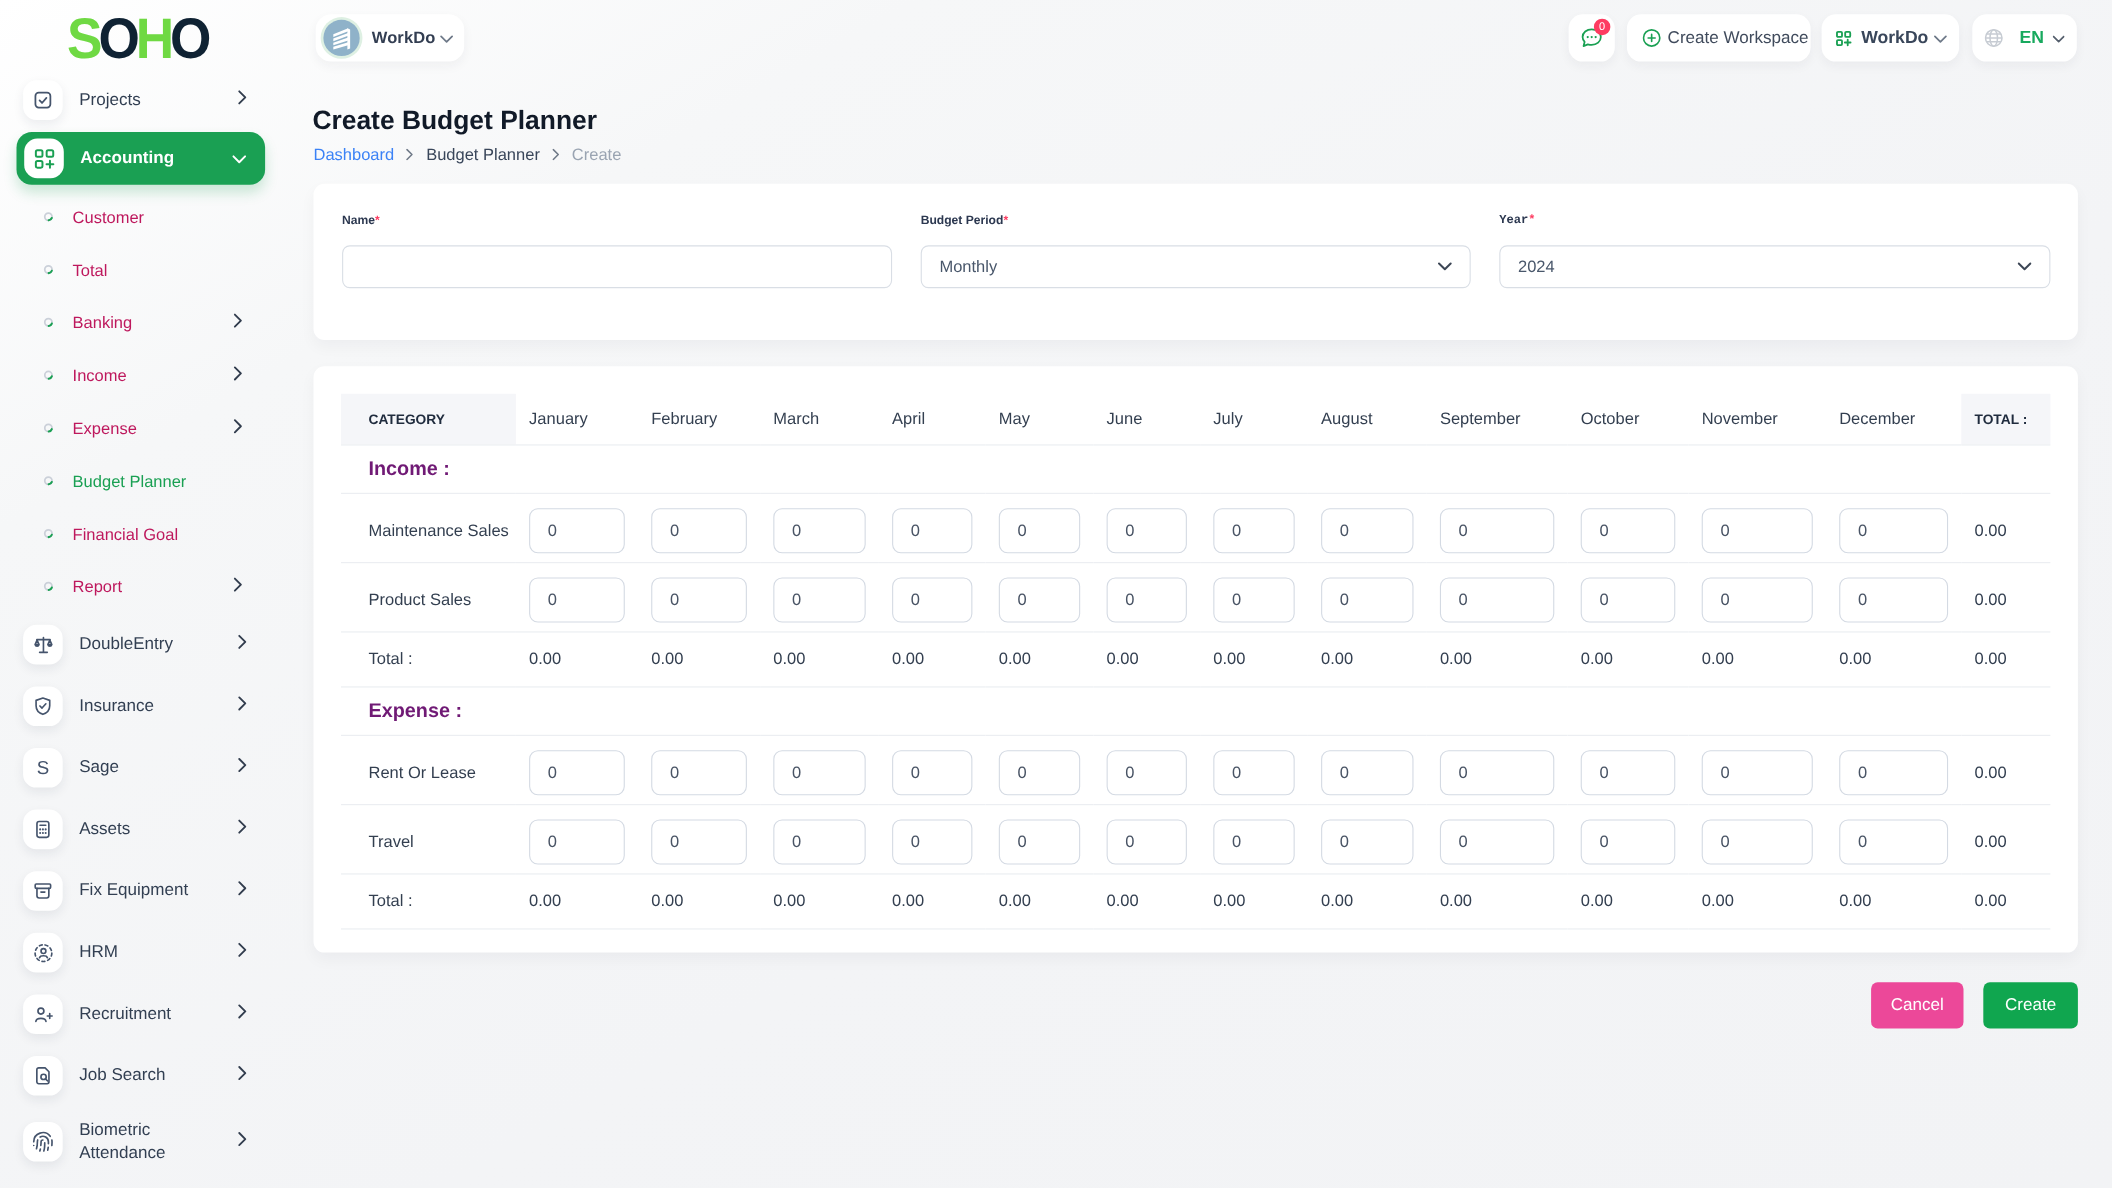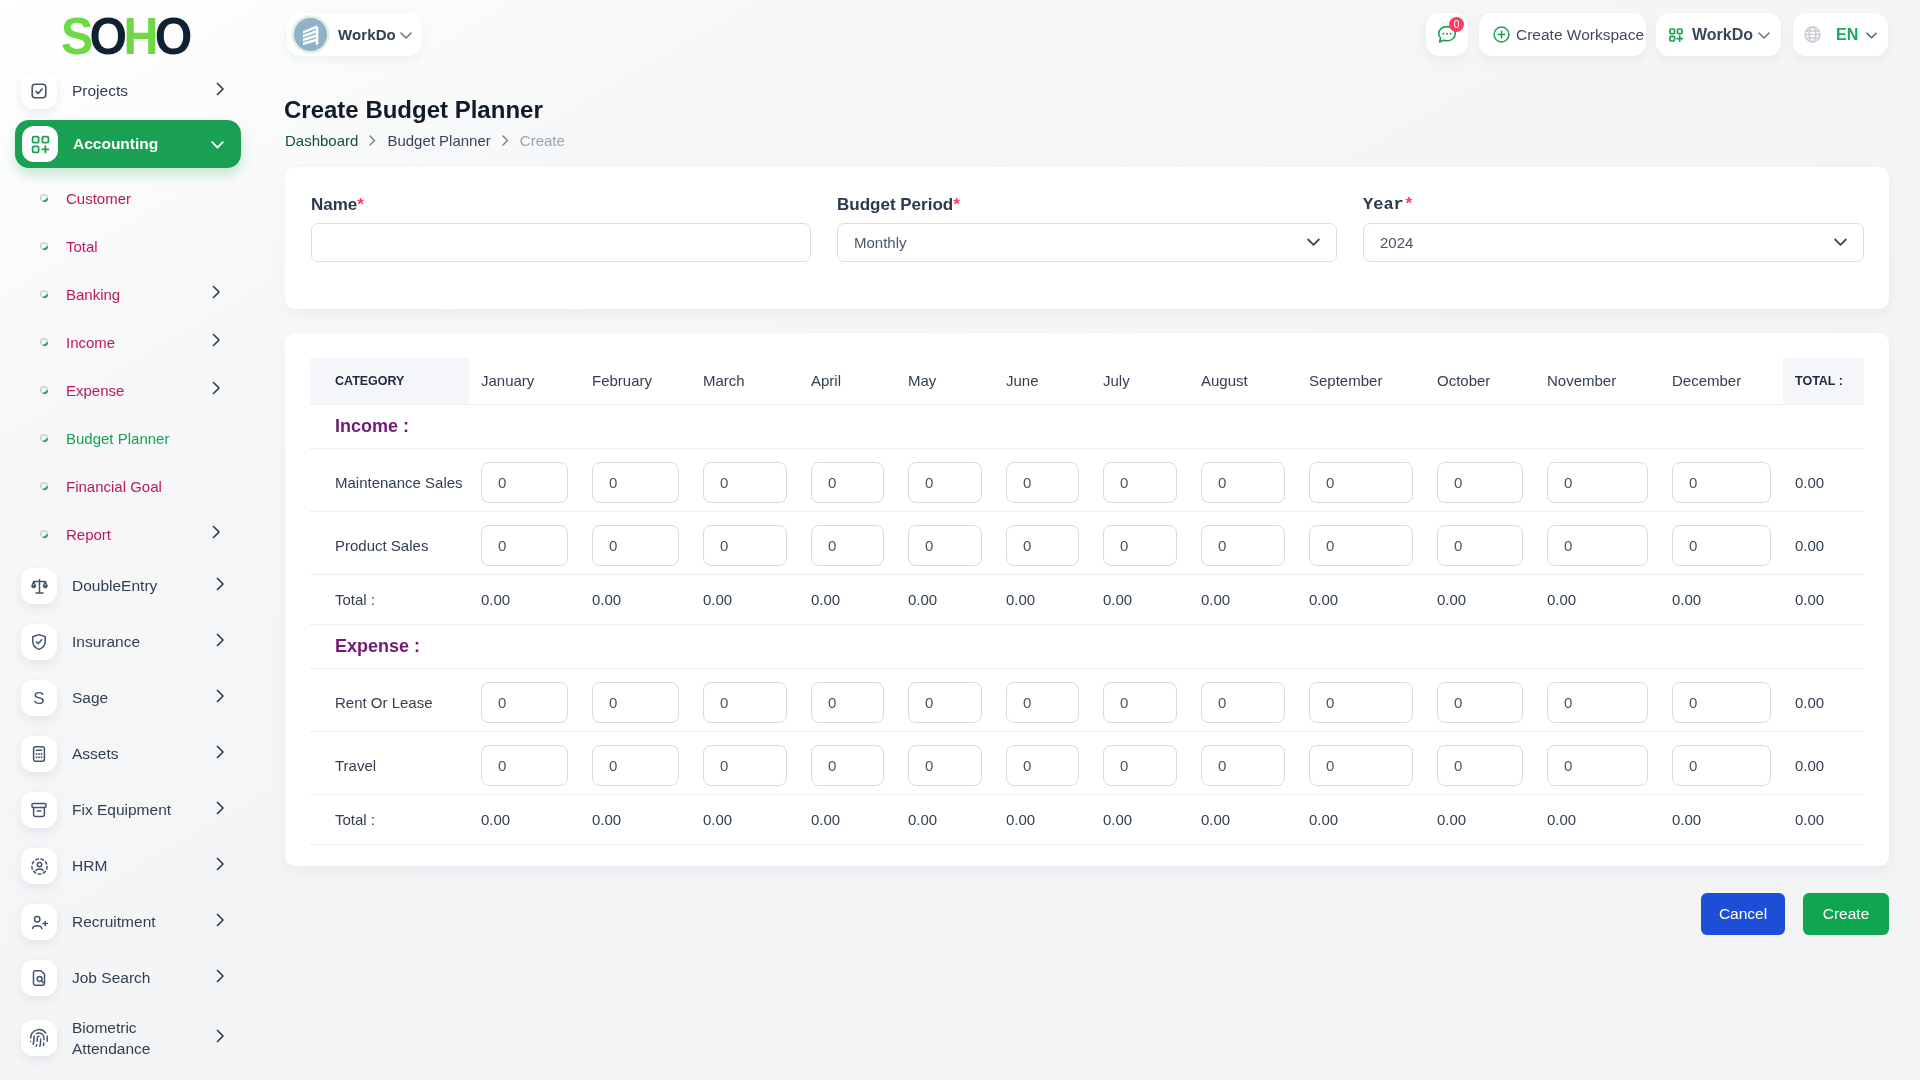--- a/index.html
+++ b/index.html
@@ -15,21 +15,21 @@
 .sitem .bul{position:absolute;left:39px;top:50%;transform:translateY(-50%);}
 .sitem .lbl{position:absolute;left:66px;top:50%;transform:translateY(-50%);font-size:15px;color:#be185d;}
 .sitem .chev{position:absolute;left:212px;top:50%;transform:translateY(-50%);}
 .pill{position:absolute;left:15px;top:120px;width:226px;height:48px;background:#1aa053;border-radius:14px;box-shadow:0 7px 12px rgba(26,160,83,0.22);}
 .pill .lbl{position:absolute;left:58px;top:50%;transform:translateY(-50%);font-size:15.5px;font-weight:700;color:#fff;}
 .pill .ibox{position:absolute;left:7px;top:6px;width:36px;height:36px;background:#fff;border-radius:12px;display:flex;align-items:center;justify-content:center;}
 .topbtn{position:absolute;top:13px;background:#fff;border-radius:13px;box-shadow:0 4px 10px rgba(30,40,60,0.05);display:flex;align-items:center;}
 h1.pagetitle{position:absolute;left:284px;top:96px;font-size:24px;font-weight:700;color:#111a28;}
 .crumbs{position:absolute;left:285px;top:132px;font-size:15px;display:flex;align-items:center;}
 .card{position:absolute;background:#fff;border-radius:10px;box-shadow:0 6px 14px rgba(20,30,50,0.04);}
-.flabel{position:absolute;font-size:17px;font-weight:700;color:#2c3850;}
+.flabel{position:absolute;font-size:11px;font-weight:700;color:#2c3850;}
 .flabel i{font-style:normal;color:#fd3c61;}
 .finput{position:absolute;height:39px;background:#fff;border:1px solid #d9dee5;border-radius:7px;}
 .fselect{position:absolute;height:39px;background:#fff;border:1px solid #d9dee5;border-radius:7px;font-size:15px;color:#49576b;line-height:37px;padding-left:16px;}
 .fselect svg{position:absolute;right:16px;top:14px;}
 table.bt{border-collapse:collapse;table-layout:fixed;width:1554px;}
 table.bt td,table.bt th{padding:0 12px;text-align:left;vertical-align:middle;font-weight:normal;border-bottom:1px solid #eaedf1;}
 table.bt td:first-child,table.bt th:first-child{padding-left:25px;white-space:nowrap;}
 table.bt tr th.cath{background:#f5f6f9;font-size:12.5px;font-weight:700;color:#202c3e;}
 tr.hrow th{height:46px;font-size:15px;color:#333f50;}
 tr.srow td{height:44px;font-size:18px;font-weight:700;color:#701a75;}
@@ -325,21 +325,21 @@
       <path d="M1.2 8.5h14.6M2 5h13M2 12h13"></path>
     </svg>
   <div style="position:absolute;left:43px;top:13px;font-size:16px;font-weight:700;color:#18a95e;">EN</div>
   <svg style="position:absolute;left:73px;top:19px;" width="11" height="7" viewBox="0 0 12 7" fill="none" stroke="#555f6d" stroke-width="1.7" stroke-linecap="round" stroke-linejoin="round">
       <path d="M1 1l5 5 5-5"></path>
     </svg>
 </div>
 
 <h1 class="pagetitle">Create Budget Planner</h1>
 <div class="crumbs">
-  <span style="color:#14532d;">Dashboard</span>
+  <span style="color:#3b82f6;">Dashboard</span>
   <svg style="margin:0 11px;" width="7" height="11" viewBox="0 0 7 11" fill="none" stroke="#707a88" stroke-width="1.4" stroke-linecap="round" stroke-linejoin="round">
       <path d="M1 1l4.5 4.5L1 10"></path>
     </svg>
   <span style="color:#39465a;">Budget Planner</span>
   <svg style="margin:0 11px;" width="7" height="11" viewBox="0 0 7 11" fill="none" stroke="#707a88" stroke-width="1.4" stroke-linecap="round" stroke-linejoin="round">
       <path d="M1 1l4.5 4.5L1 10"></path>
     </svg>
   <span style="color:#9aa4b2;">Create</span>
 </div>
 
@@ -616,14 +616,14 @@
           <td>0.00</td>
           <td>0.00</td>
           <td>0.00</td>
           <td>0.00</td>
           <td>0.00</td>
         </tr>
 </tbody>
     </table>
 </div>
 
-<div class="btn" style="left:1701px;width:84px;background:#1d4ed8;">Cancel</div>
+<div class="btn" style="left:1701px;width:84px;background:#ec4899;">Cancel</div>
 <div class="btn" style="left:1803px;width:86px;background:#10a64f;">Create</div>
 
 </body></html>

